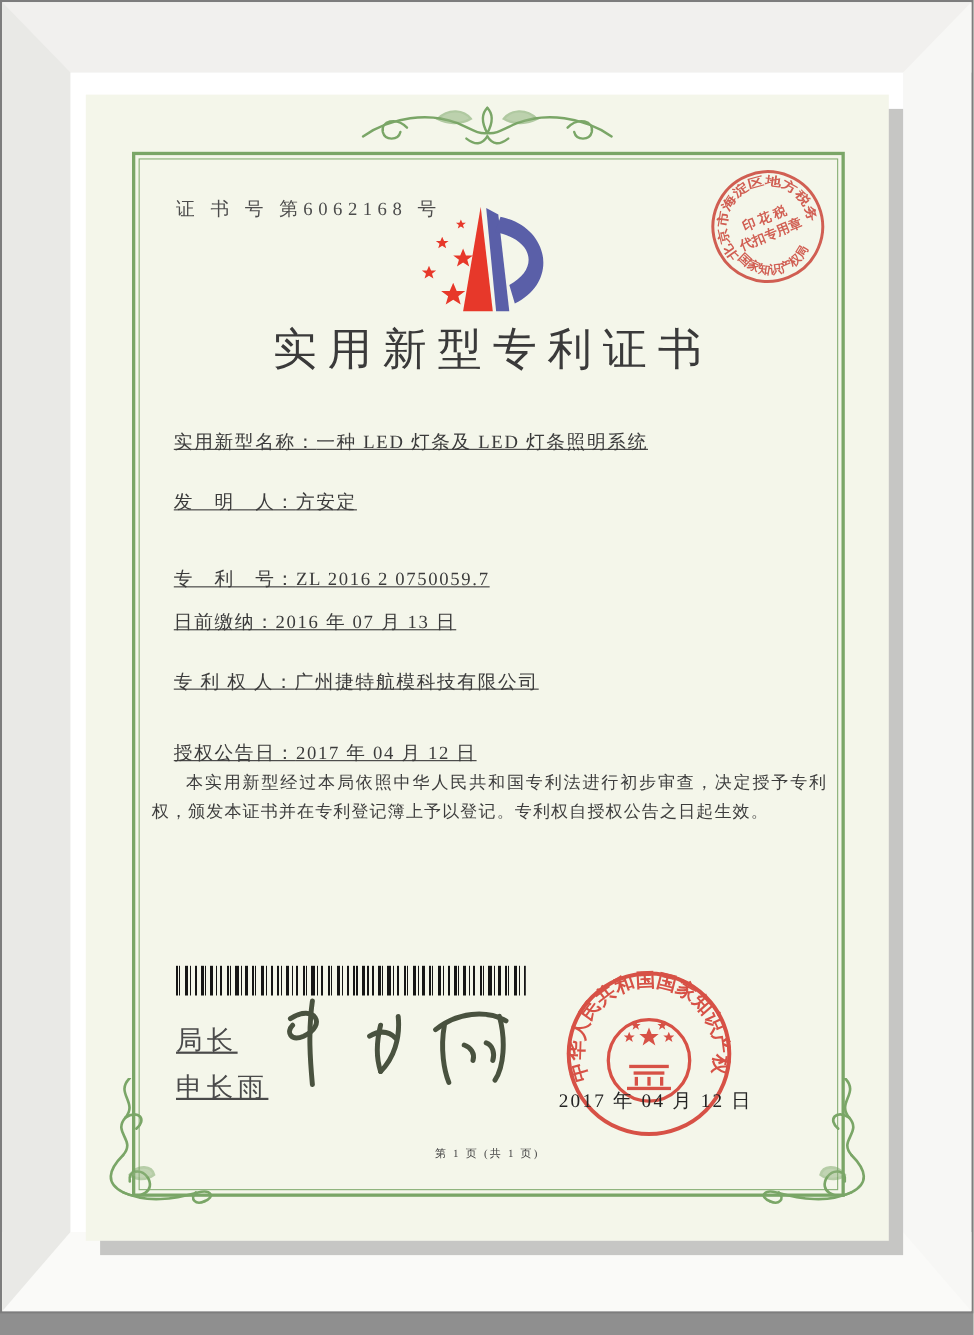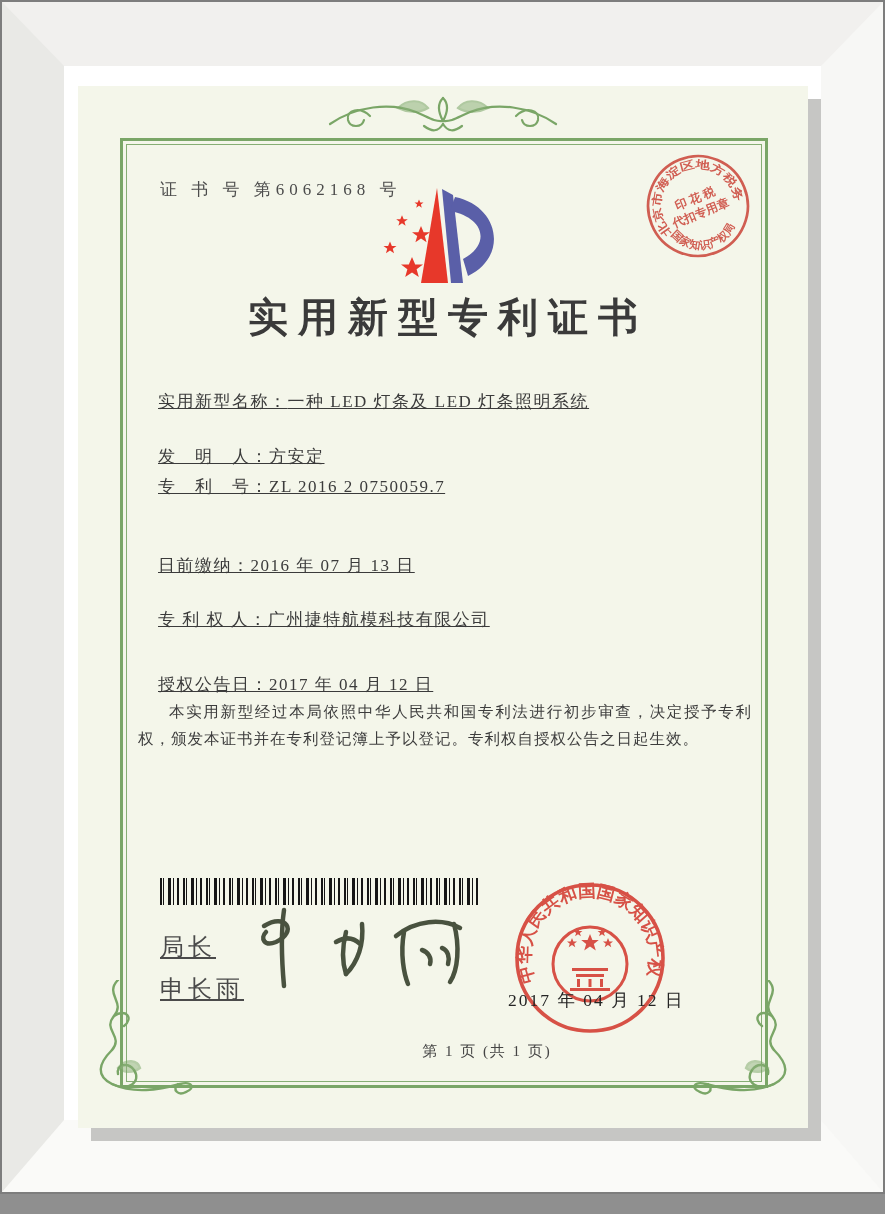--- a/index.html
+++ b/index.html
@@ -36,26 +36,26 @@
   .orn-bl{left:10px;top:894px;}
   .orn-br{right:10px;top:894px;transform:scaleX(-1);}
   .cert-no{
     position:absolute;left:82px;top:92px;
     font-size:17px;letter-spacing:5px;color:#4c4c4c;
   }
   .logo{position:absolute;left:297px;top:94px;}
   .stamp{position:absolute;left:566px;top:66px;width:108px;height:108px;transform:rotate(-22deg);opacity:.88;}
   .title{
     position:absolute;left:0;top:204px;width:100%;margin:0;
-    text-align:center;font-size:40px;font-weight:700;color:#3a3a3a;
+    text-align:center;font-size:40px;font-weight:400;color:#3a3a3a;
     letter-spacing:10px;text-indent:10px;
   }
   .fields{position:absolute;left:80px;top:0;width:580px;}
   .field{position:absolute;left:0;font-size:17px;color:#3b3b3b;white-space:nowrap;letter-spacing:1.5px;text-decoration:underline;}
-  .f0{top:304px}.f1{top:359px}.f2{top:389px}.f3{top:468px}.f4{top:522px}.f5{top:587px}
+  .f0{top:304px}.f1{top:359px}.f2{top:429px}.f3{top:468px}.f4{top:522px}.f5{top:587px}
   .bodytext{
     position:absolute;left:60px;top:612px;width:614px;
     font-size:15.5px;line-height:27px;color:#3d3d3d;text-align:justify;
   }
   .bodytext p{margin:0;text-indent:2em;letter-spacing:1px;}
   .barcode{
     position:absolute;left:82px;top:792px;width:318px;height:27px;
     background-image:repeating-linear-gradient(90deg,
       #161616 0px,#161616 2px,transparent 2px,transparent 3px,
       #161616 3px,#161616 4px,transparent 4px,transparent 8px,
@@ -69,21 +69,21 @@
     font-size:24px;color:#4a4a4a;letter-spacing:4px;line-height:42px;text-decoration:underline;
   }
   .signature{position:absolute;left:168px;top:812px;}
   .seal{position:absolute;left:436px;top:796px;width:152px;height:152px;opacity:.93;}
   .issue-date{
     position:absolute;left:430px;top:902px;z-index:5;
     font-size:17.5px;color:#242424;letter-spacing:2px;white-space:nowrap;
   }
   .footer{
     position:absolute;left:0;top:956px;width:100%;text-align:center;
-    font-size:15px;color:#444;letter-spacing:2px;padding-left:44px;
+    font-size:10px;color:#444;letter-spacing:2px;
   }
   svg text{font-family:"Liberation Serif","DejaVu Serif",serif;}
 </style>
 </head>
 <body>
 
 <div class="photo">
   <div class="frame"></div>
 
   <div class="paper">

